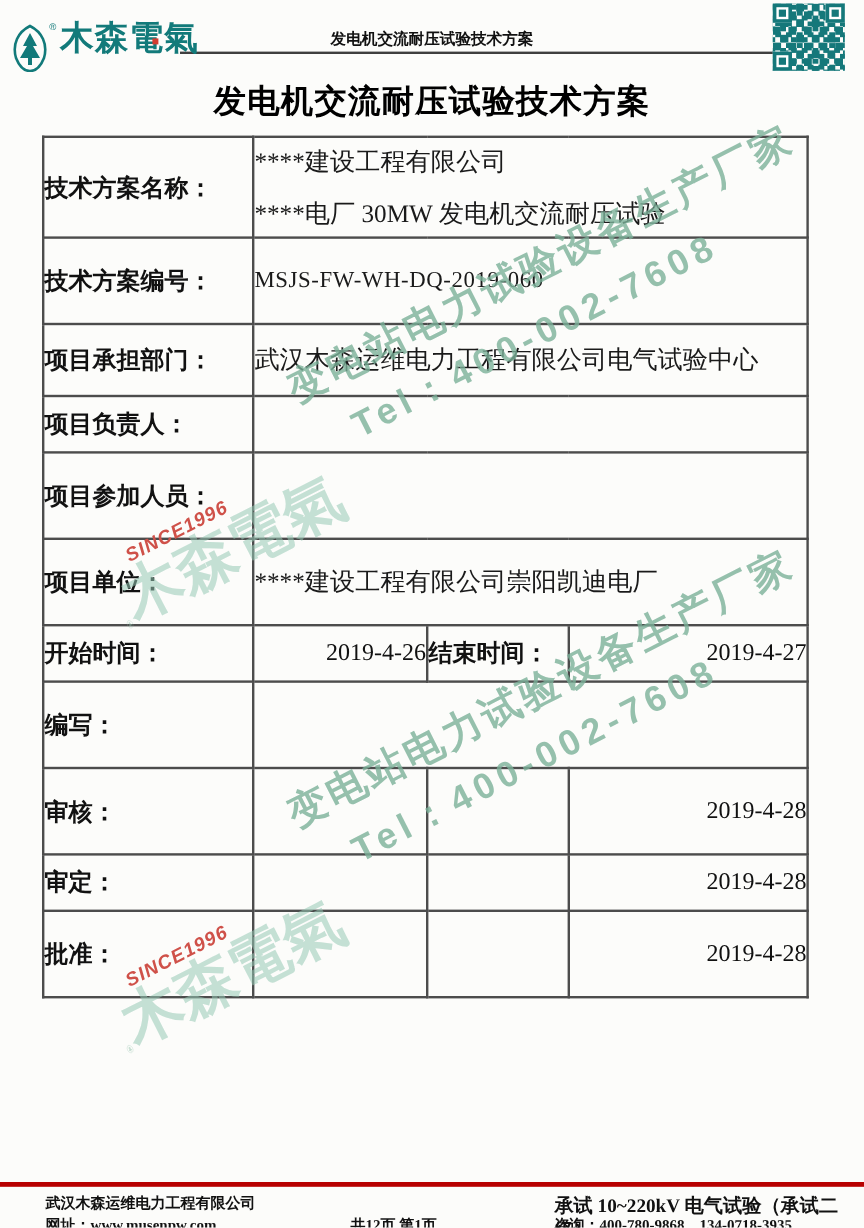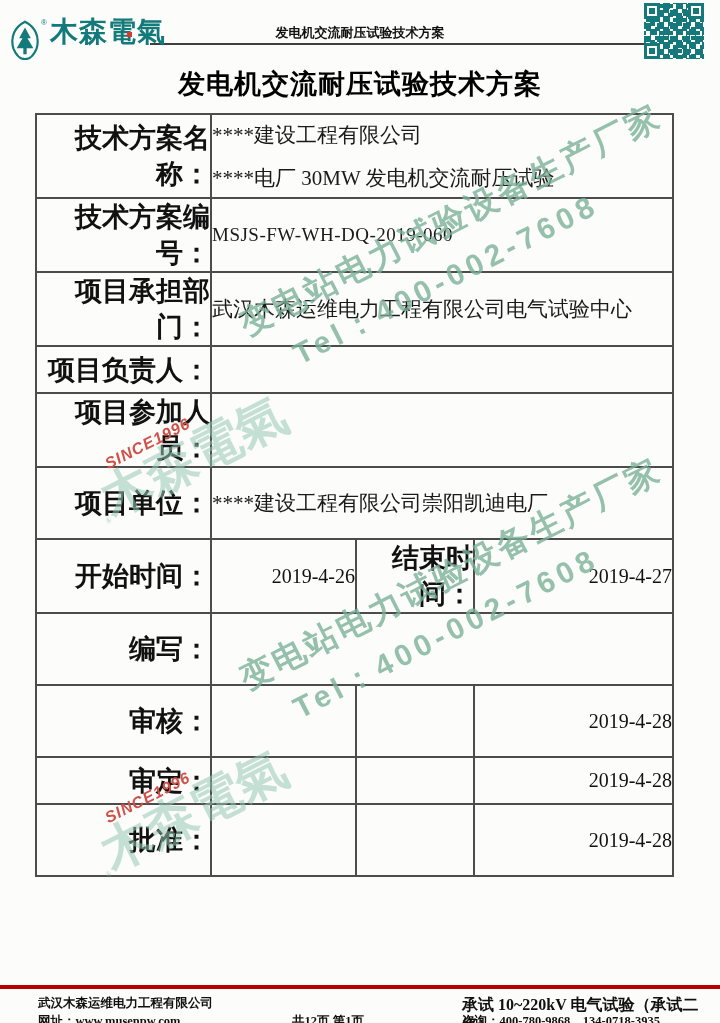--- a/index.html
+++ b/index.html
@@ -41,22 +41,22 @@
     font-size:27px;font-weight:bold;letter-spacing:1px;color:#000;
   }
   
   table.doc{
     position:absolute;left:35px;top:113px;width:637px;
     border-collapse:collapse;table-layout:fixed;
   }
   table.doc td{border:2px solid #4c4c4c;padding:0;vertical-align:middle;}
   .h82{height:82px}.h62{height:72px}.h61{height:47px}.h60{height:60px}
   td.lbl{
-    font-family:"Liberation Sans",sans-serif;font-weight:bold;font-size:27px;
-    text-align:right;color:#111;letter-spacing:0px;
+    font-family:"Liberation Sans",sans-serif;font-weight:bold;font-size:20px;
+    text-align:left;color:#111;letter-spacing:0px;
   }
   td.val{font-size:21px;color:#1a1a1a;padding-left:12px;margin-top:41px;}
   .two-line{display:flex;flex-direction:column;justify-content:center;gap:15px;height:82px;font-size:21px;}
   td.code{font-size:19px;letter-spacing:0.5px;padding-left:14px;color:#1a1a1a;}
   td.date{font-size:20px;text-align:right;color:#111;}
   
   .wm{
     position:absolute;left:28px;width:700px;pointer-events:none;z-index:6;
     transform:rotate(-27deg);display:flex;align-items:flex-end;gap:2px;
   }

